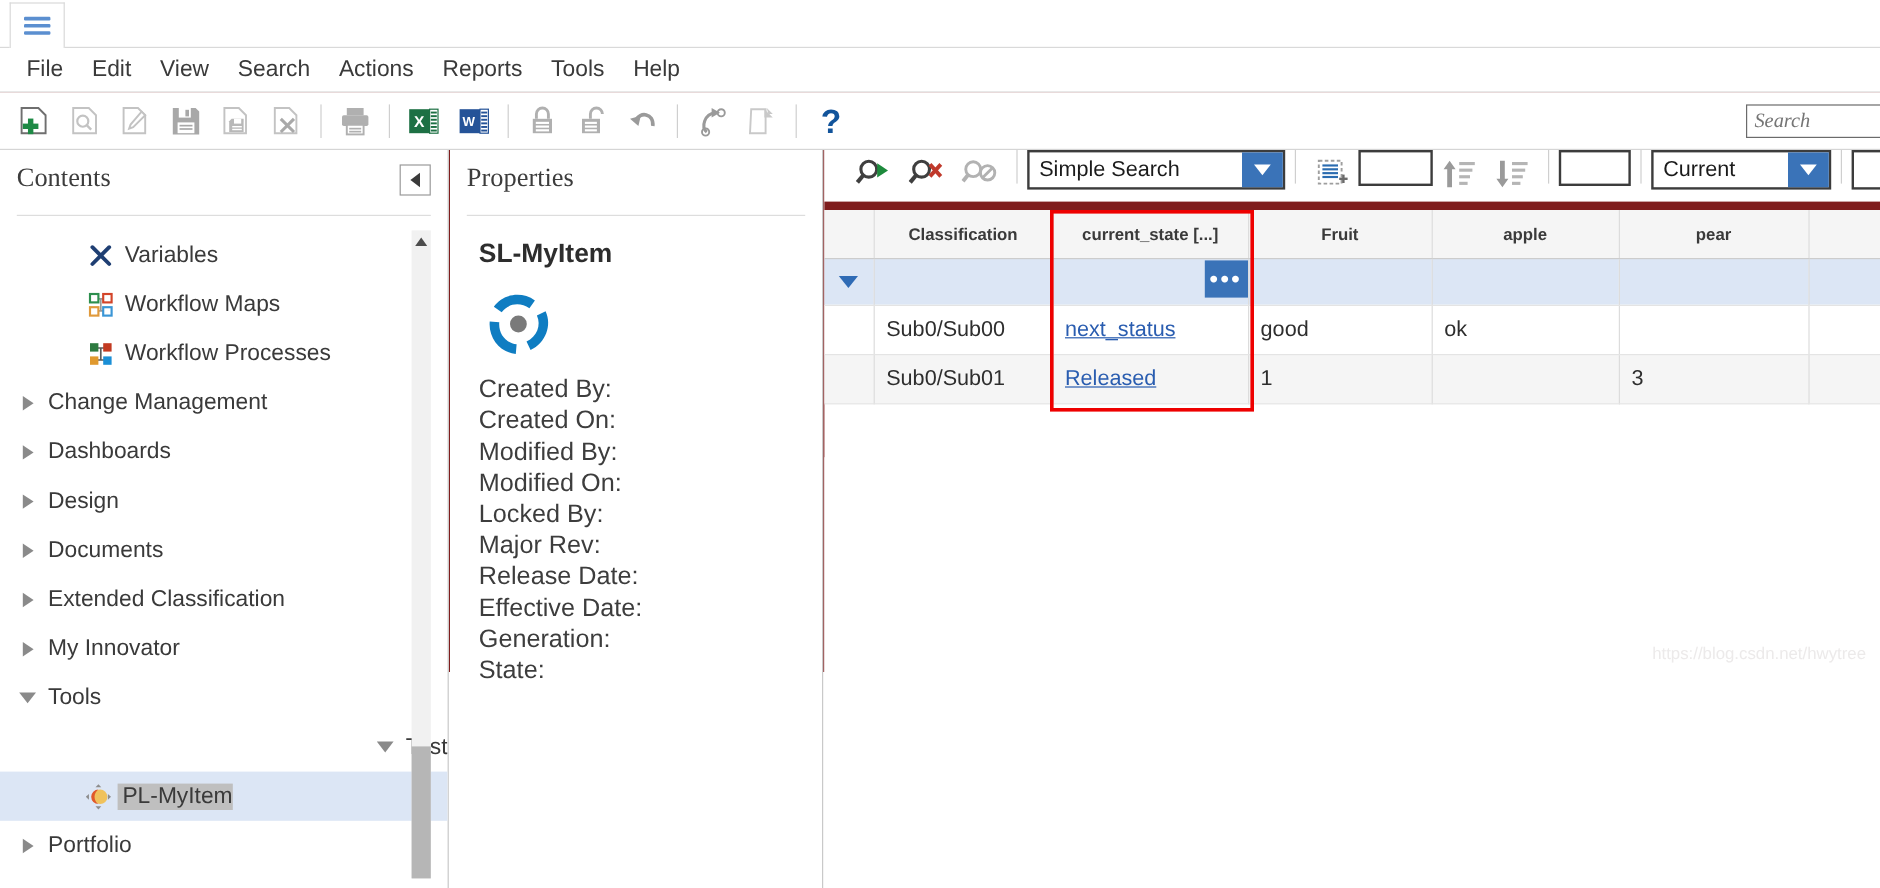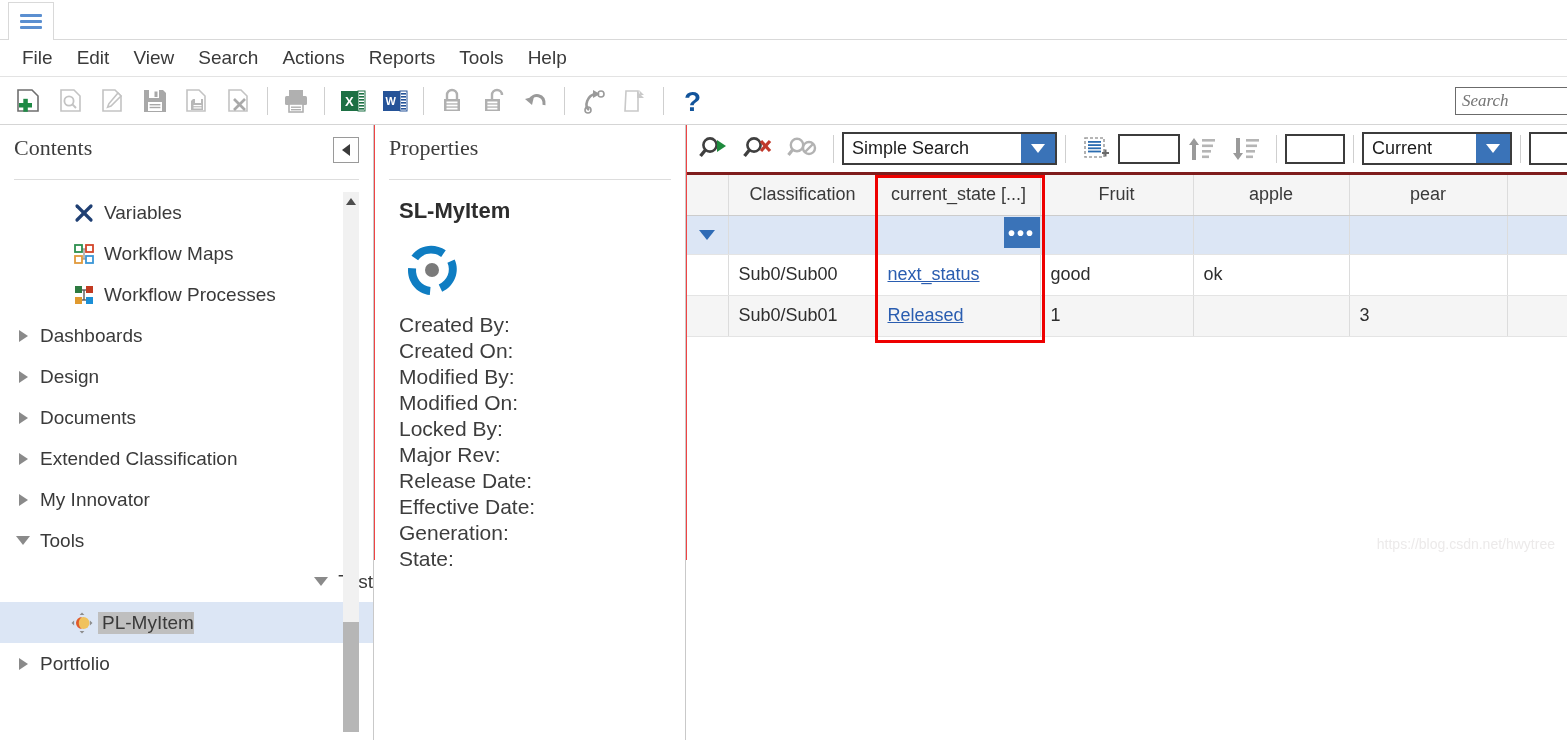--- a/index.html
+++ b/index.html
@@ -4,21 +4,21 @@
 <title>Aras Innovator</title>
 <style>
   * { box-sizing: border-box; margin: 0; padding: 0; }
   html, body {
     width: 1567px; height: 740px;
     font-family: "Liberation Sans", sans-serif;
     background: #ffffff;
     overflow: hidden;
     color: #333333;
   }
-  #app { position: relative; width: 1567px; height: 560px; background:#ef4444; }
+  #app { position: relative; width: 1567px; height: 560px; background:#7f1d1d; }
 
   
   .tabstrip {
     position:absolute; left:0; top:0; width:1567px; height:40px;
     background:#ffffff; border-bottom:1px solid #d9d9d9;
   }
   .hamb-tab {
     position:absolute; left:8px; top:2px; width:46px; height:39px;
     background:#ffffff;
     border:1px solid #d9d9d9; border-bottom:1px solid #ffffff;
@@ -110,43 +110,43 @@
   .prop-name { font-size:22px; font-weight:bold; color:#2d2d2d; margin:18px 0 0 24px; }
   .prop-logo { margin:14px 0 10px 24px; }
   .prop-list { margin-left:24px; margin-top:4px; }
   .prop-row { font-size:21px; color:#3d3d3d; line-height:26px; white-space:nowrap; }
 
   
   .grid-area {
     position:absolute; left:687px; top:125px; width:880px; height:615px; background:#ffffff;
   }
   .grid-toolbar {
-    height:50px; display:flex; align-items:center; padding-left:6px;
-    border-bottom:3px solid #7f1d1d; background:#ffffff;
+    height:50px; display:flex; padding-left:20px;
+    border-bottom:7px solid #7f1d1d; background:#ffffff;
   }
   .gt-btn { width:44px;height:40px;display:flex;align-items:center;justify-content:center;cursor:pointer;flex:0 0 auto; }
   .gt-sep { width:1px;height:28px;background:#cfcfcf;margin:0 8px;flex:0 0 auto; }
   .gt-select {
     position:relative; width:215px; height:33px; border:2px solid #3c3c3c;
     background:#ffffff; display:flex; align-items:center; flex:0 0 auto; cursor:pointer;
   }
   .gt-select .sel-text { padding-left:8px; font-size:18px; color:#1b1b1b; white-space:nowrap; }
   .gt-select .sel-arrow {
     position:absolute; right:0; top:0; width:34px; height:29px; background:#3a73b8;
     display:flex; align-items:center; justify-content:center;
   }
   .sel-arrow i { width:0;height:0;border-left:7px solid transparent;border-right:7px solid transparent;border-top:9px solid #ffffff; display:block; }
   .gt-select.small { width:150px; }
   .gt-input { width:62px;height:30px;border:2px solid #3c3c3c;background:#fff;flex:0 0 auto; }
   .gt-input.w2 { width:60px; }
 
   .grid-table { width:880px; border-collapse:collapse; table-layout:fixed; }
   .grid-table th {
     height:40px; background:#f5f5f5; border-right:1px solid #dcdcdc; border-bottom:1px solid #cccccc;
-    font-weight:400; font-size:18px; color:#3a3a3a; text-align:center;
+    font-weight:700; font-size:14px; color:#3a3a3a; text-align:center;
   }
   .grid-table td {
     height:41px; border-right:1px solid #dcdcdc; border-bottom:1px solid #e4e4e4;
     font-size:18px; color:#2e2e2e; padding-left:10px; vertical-align:middle; white-space:nowrap;
   }
   tr.filter-row td { background:#dce6f5; height:39px; }
   tr.row-odd td { background:#ffffff; }
   tr.row-even td { background:#f5f5f5; }
   td.gutter { padding:0; text-align:center; }
   .row-caret { width:0;height:0;border-left:8px solid transparent;border-right:8px solid transparent;border-top:10px solid #2f6bb5; margin:0 auto; }
@@ -402,20 +402,26 @@
             <line x1="11" y1="6" x2="11" y2="16" stroke="#5a5a5a" stroke-width="1.4"></line>
             <rect x="2" y="2" width="7" height="7" fill="#2d7a40"></rect>
             <rect x="13" y="2" width="7" height="7" fill="#c23a21"></rect>
             <rect x="2" y="13" width="7" height="7" fill="#e0992e"></rect>
             <rect x="13" y="13" width="7" height="7" fill="#1b8fd6"></rect>
           </svg>
         </div>
         <div class="tree-label">Workflow Processes</div>
       </div>
 
+      <div class="tree-row indent-1">
+        <div class="tw">
+            <div class="tri-right"></div>
+          </div>
+        <div class="tree-label">Change Management</div>
+      </div>
 
       <div class="tree-row indent-1">
         <div class="tw">
             <div class="tri-right"></div>
           </div>
         <div class="tree-label">Dashboards</div>
       </div>
 
       <div class="tree-row indent-1">
         <div class="tw">

